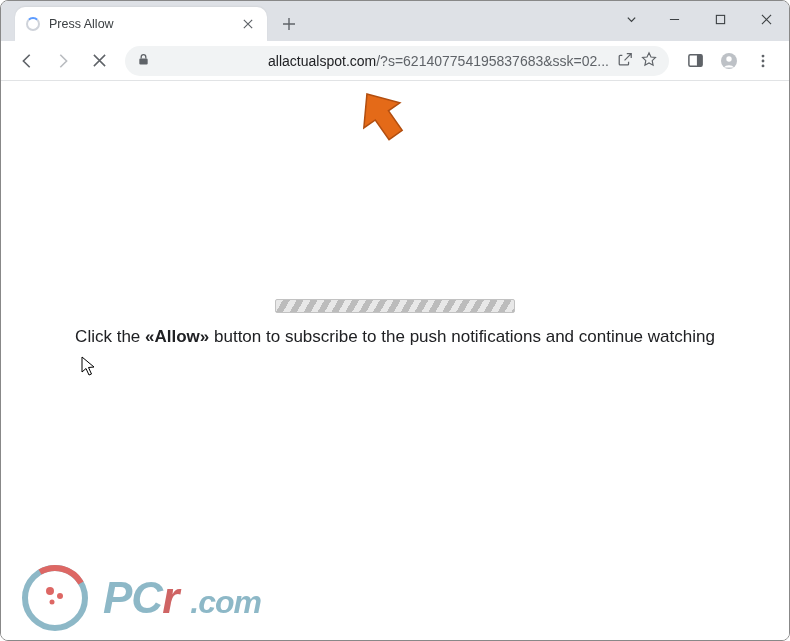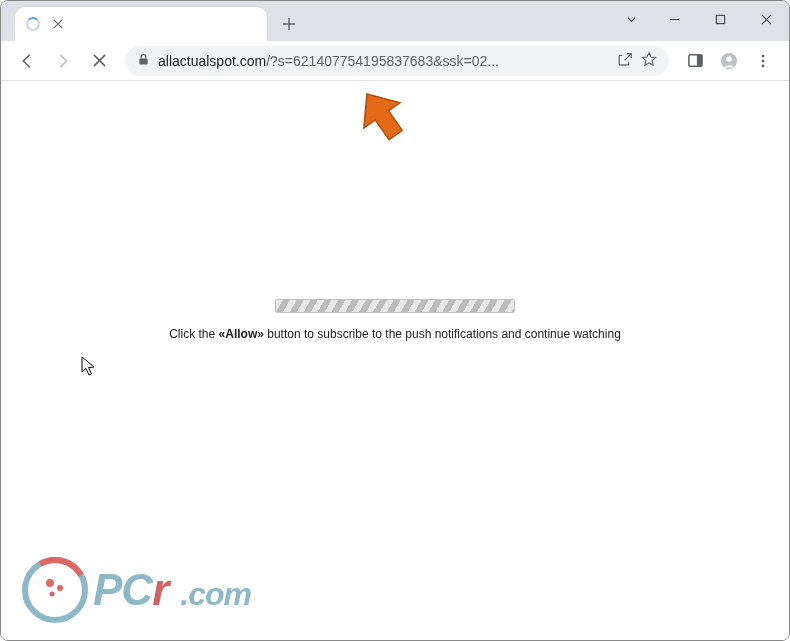--- a/index.html
+++ b/index.html
@@ -134,20 +134,21 @@
   overflow: hidden;
 }
 .addr .lock { color: #5f6368; flex-shrink: 0;}
 .addr .url {
   font-size: 14px;
   color: #5f6368;
   white-space: nowrap;
   flex: 1;
   overflow: hidden;
   text-overflow: ellipsis;
+  text-align: right;
 }
 .addr .url .host { color: #202124; }
 .addr .share { color: #5f6368; flex-shrink: 0; cursor: pointer;}
 .addr .star { color: #5f6368; flex-shrink: 0; cursor: pointer;}
 .right-icons { display: flex; gap: 2px; }
 
 
 .content {
   position: absolute;
   top: 80px;
@@ -168,21 +169,21 @@
     120deg,
     #e8e8e8 0px,
     #e8e8e8 6px,
     #bcbcbc 6px,
     #bcbcbc 12px
   );
   border: 1px solid #c2c2c2;
 }
 .msg {
   margin-top: 14px;
-  font-size: 12px;
+  font-size: 17px;
   color: #202124;
   text-align: center;
   padding: 0 14px;
 }
 .msg .bold { font-weight: 700; }
 
 
 .arrow {
   position: absolute;
   left: 354px;
@@ -196,24 +197,24 @@
   position: absolute;
   left: 80px;
   top: 355px;
   pointer-events: none;
 }
 
 
 .watermark {
   position: absolute;
   left: 18px;
-  bottom: 14px;
-  display: flex;
-  align-items: center;
-  gap: 2px;
+  bottom: 6px;
+  display: flex;
+  align-items: center;
+  gap: 12px;
   opacity: 0.88;
 }
 .wm-icon {
   width: 72px;
   height: 72px;
 }
 .wm-text {
   font-family: "Segoe UI", Arial, sans-serif;
   font-size: 44px;
   font-weight: 700;
@@ -229,20 +230,21 @@
 .wm-text .dotcom { font-size: 32px; color: #7eafc0; font-weight: 600; margin-left: 12px;}
 </style>
 </head>
 <body>
 
 <div class="titlebar">
   <div class="tab">
     <span class="favicon">
       <span class="spinner"></span>
     </span>
+    <span class="title">Press Allow</span>
     <span class="close">
       <svg viewBox="0 0 12 12" width="10" height="10">
           <path d="M1 1 L11 11 M11 1 L1 11" stroke="currentColor" stroke-width="1.4" fill="none"></path>
         </svg>
     </span>
   </div>
   <div class="newtab">
     <svg viewBox="0 0 14 14" width="14" height="14">
         <path d="M7 1 V13 M1 7 H13" stroke="currentColor" stroke-width="1.4"></path>
       </svg>

